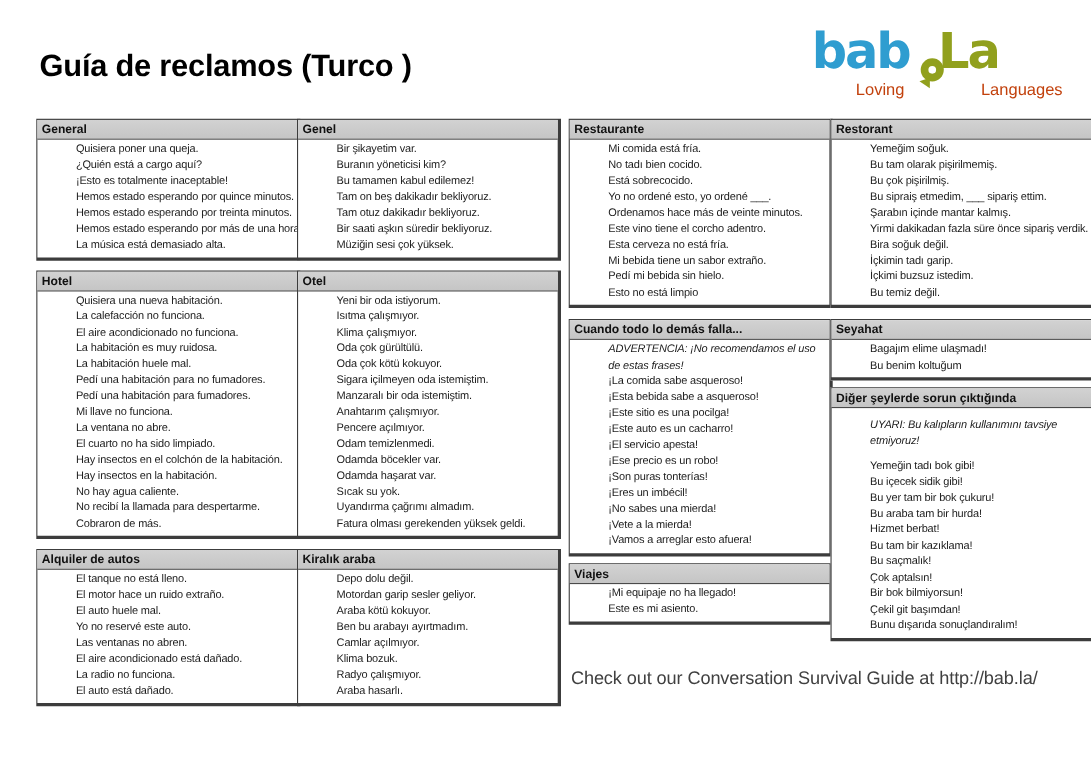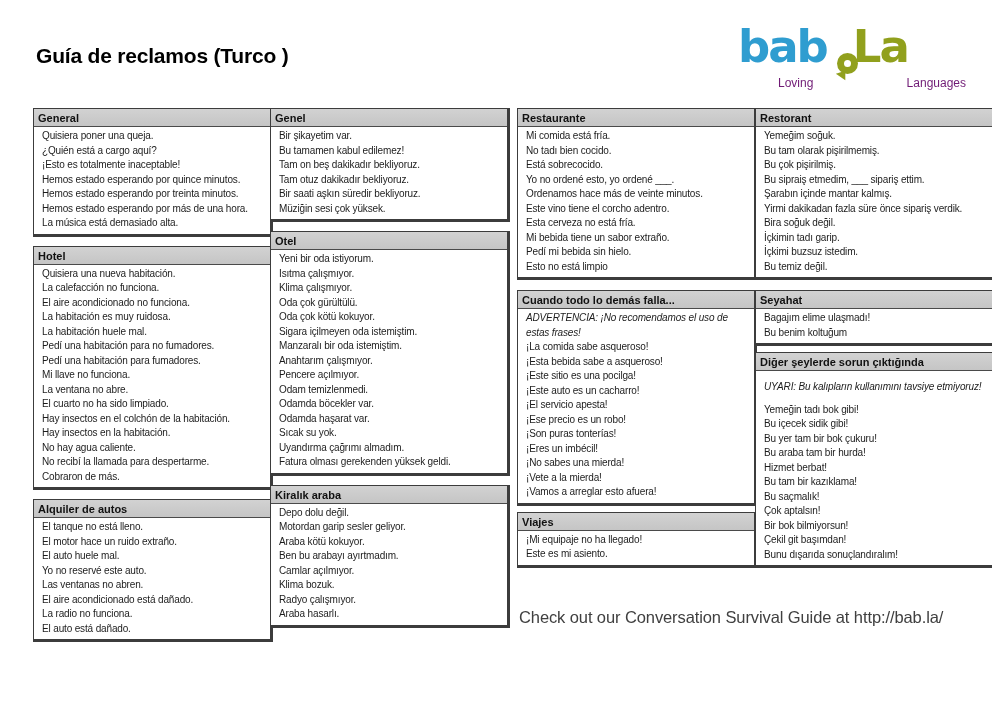--- a/index.html
+++ b/index.html
@@ -9,21 +9,21 @@
     position: relative;
     width: 992px;
     height: 702px;
     background: #ffffff;
     overflow: hidden;
   }
   .page-title {
     position: absolute;
     left: 36px;
     top: 44px;
-    font-size: 21px;
+    font-size: 28px;
     font-weight: bold;
     color: #000000;
     letter-spacing: -0.2px;
   }
   
   .logo { position: absolute; top: 26px; right: 22px; width: 232px; height: 64px; }
   .logo-words { font-size: 45px; font-weight: bold; line-height: 42px; letter-spacing: -2px; font-family: "DejaVu Sans", sans-serif; }
   .logo-bab { color: #2f9dd0; }
   .logo-la { color: #91a01d; margin-left: 26px; }
   .bubble {
@@ -34,21 +34,21 @@
     content: ''; position: absolute; left: 7px; top: 7px;
     width: 7px; height: 7px; background: #ffffff; border-radius: 50%;
   }
   .bubble-tail {
     position: absolute; left: 0px; bottom: -7px;
     width: 0; height: 0; border-style: solid;
     border-width: 9px 3px 0 7px;
     border-color: #91a01d transparent transparent transparent;
     transform: rotate(-18deg);
   }
-  .tagline { position: absolute; bottom: 0; left: 0; width: 100%; height: 17px; font-size: 12px; color: #701a75; }
+  .tagline { position: absolute; bottom: 0; left: 0; width: 100%; height: 17px; font-size: 15px; color: #c2410c; }
   .tag-loving { position: absolute; left: 40px; bottom: 0; }
   .tag-lang { position: absolute; right: 4px; bottom: 0; }
   
   .col { position: absolute; top: 108px; width: 240px; }
   .box {
     background: #ffffff;
     border: 1px solid #3c3c3c;
     border-right-width: 3px;
     border-bottom-width: 3px;
     margin-bottom: 9px;
@@ -56,21 +56,21 @@
   .col[data-col="2"] .box:nth-child(1), .col[data-col="3"] .box:nth-child(1) { margin-bottom: 10px; }
   .col[data-col="2"] .box:nth-child(2), .col[data-col="3"] .box:nth-child(2) { margin-bottom: 6px; }
   .box-header {
     height: 18px; line-height: 18px;
     background: linear-gradient(180deg, #d2d2d2 0%, #c5c5c5 100%);
     border-bottom: 1px solid #4a4a4a;
     font-size: 11px; font-weight: bold; color: #111;
     padding: 0 4px;
     white-space: nowrap; overflow: hidden;
   }
-  .box-body { padding: 2px 0 3px 0; }
+  .box-body { padding: 2px 0 3px 0; margin-left: 27px; }
   .row {
     font-size: 10px;
     line-height: 14.5px;
     padding: 0 3px 0 8px;
     letter-spacing: -0.15px;
     white-space: nowrap;
     overflow: hidden;
     color: #1c1c1c;
   }
   .row.warning { font-style: italic; white-space: normal; }
@@ -151,20 +151,21 @@
           <div class="row">La radio no funciona.</div>
           <div class="row">El auto está dañado.</div>
         </div>
   </section>
 </div>
   <div class="col" style="left:270px" data-col="1">
   <section class="box">
     <header class="box-header">Genel</header>
     <div class="box-body">
           <div class="row">Bir şikayetim var.</div>
+          <div class="row">Buranın yöneticisi kim?</div>
           <div class="row">Bu tamamen kabul edilemez!</div>
           <div class="row">Tam on beş dakikadır bekliyoruz.</div>
           <div class="row">Tam otuz dakikadır bekliyoruz.</div>
           <div class="row">Bir saati aşkın süredir bekliyoruz.</div>
           <div class="row">Müziğin sesi çok yüksek.</div>
         </div>
   </section>
 
   <section class="box">
     <header class="box-header">Otel</header>

